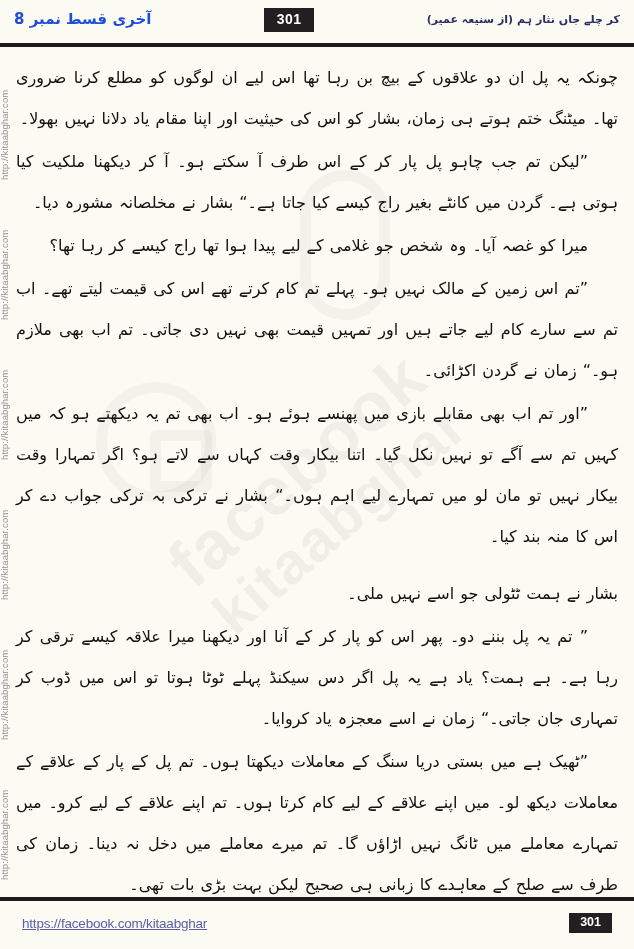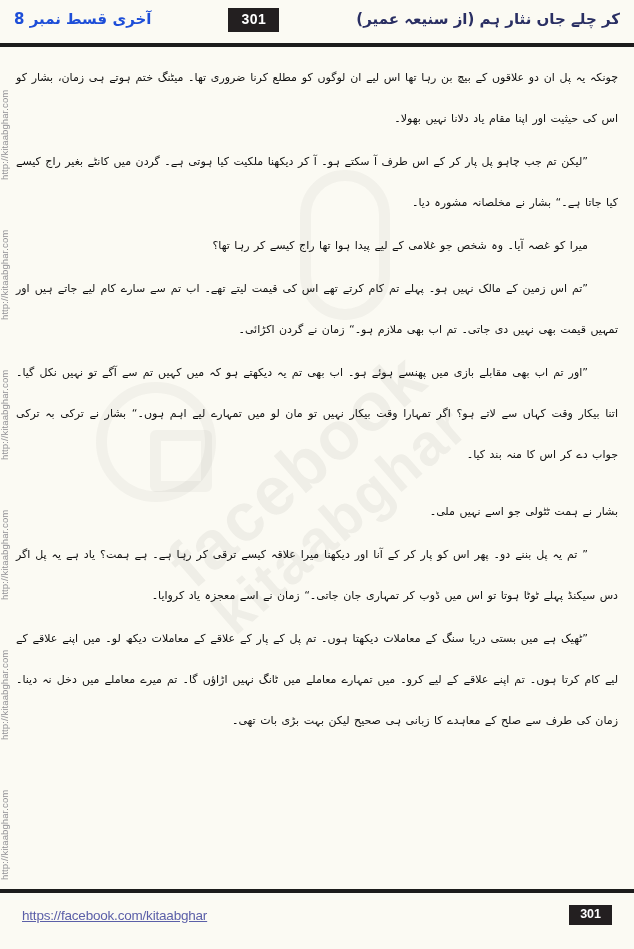--- a/index.html
+++ b/index.html
@@ -31,21 +31,21 @@
     display: flex;
     align-items: center;
     justify-content: space-between;
     padding: 0 14px;
     direction: rtl;
     z-index: 6;
   }
 
   .header-title {
     font-family: "DejaVu Sans", sans-serif;
-    font-size: 15px;
+    font-size: 11px;
     font-weight: 600;
     color: #2a2f63;
     letter-spacing: -0.2px;
     white-space: nowrap;
     line-height: 1.15;
   }
 
   .header-episode {
     font-family: "DejaVu Sans", sans-serif;
     font-size: 15px;
@@ -127,38 +127,38 @@
     position: relative;
     z-index: 4;
     direction: rtl;
     text-align: justify;
     padding: 10px 16px 0 16px;
     font-family: "DejaVu Sans", sans-serif;
     color: #121212;
   }
 
   .para {
-    font-size: 11px;
+    font-size: 16px;
     line-height: 41px;
     margin: 0 0 2px 0;
     text-align: justify;
     text-justify: inter-word;
     word-spacing: 1px;
     color: #111111;
   }
 
   .para.indent { text-indent: 30px; }
   .para.gap    { margin-top: 16px; }
 
   
   .footer-wrap {
     position: absolute;
     left: 0;
     right: 0;
-    bottom: 12px;
+    bottom: 4px;
     z-index: 6;
   }
 
   .rule-bottom {
     height: 4px;
     background: #1c1c1c;
   }
 
   .footer {
     height: 44px;

